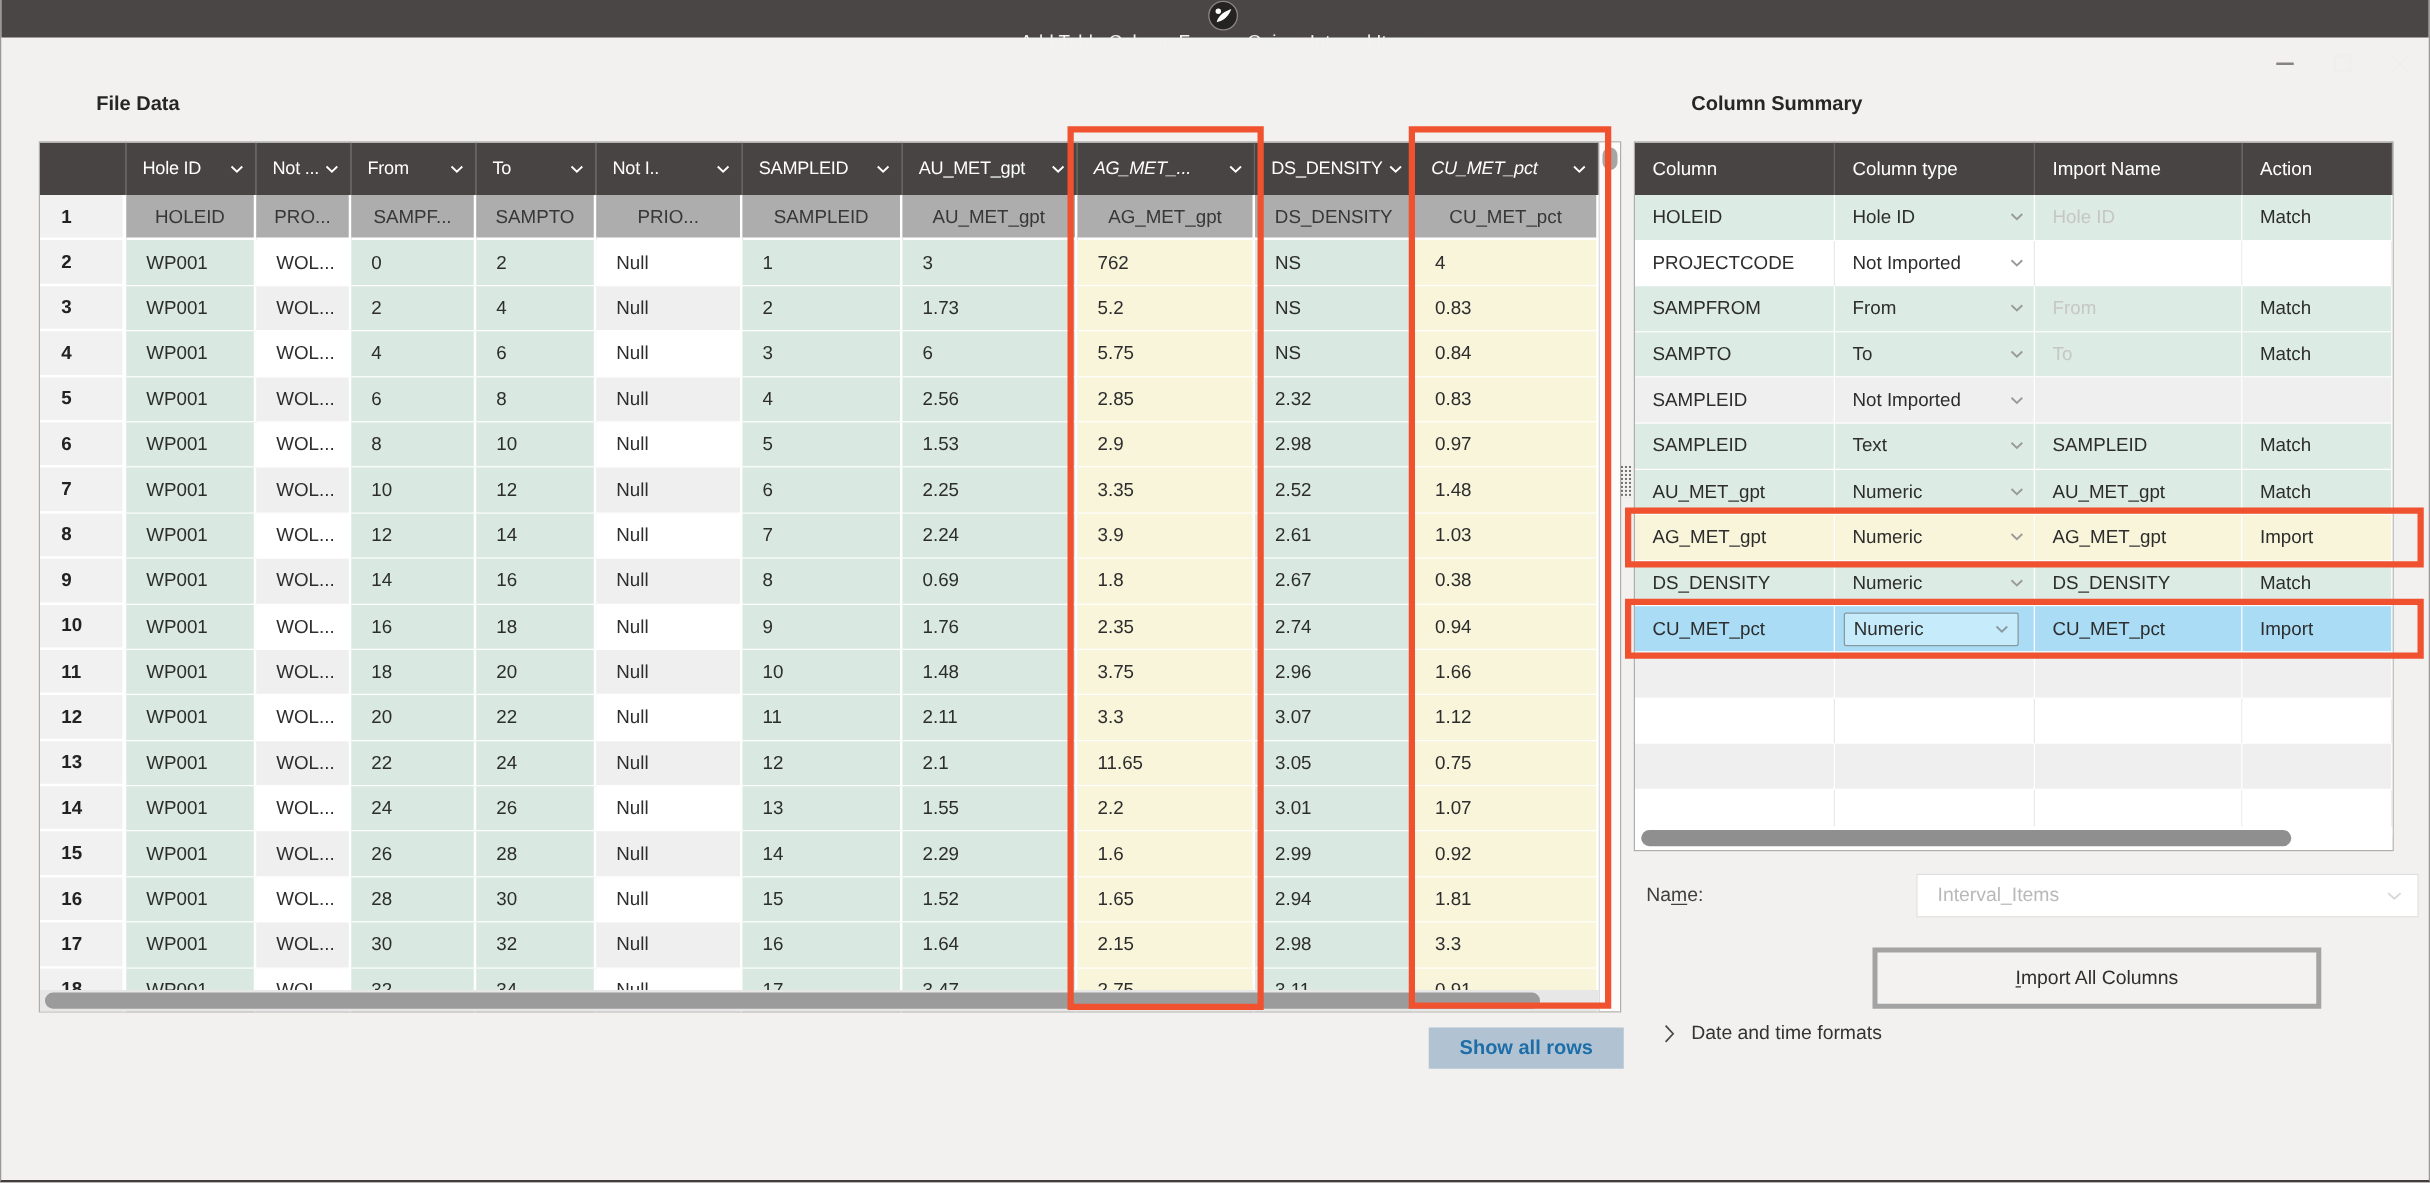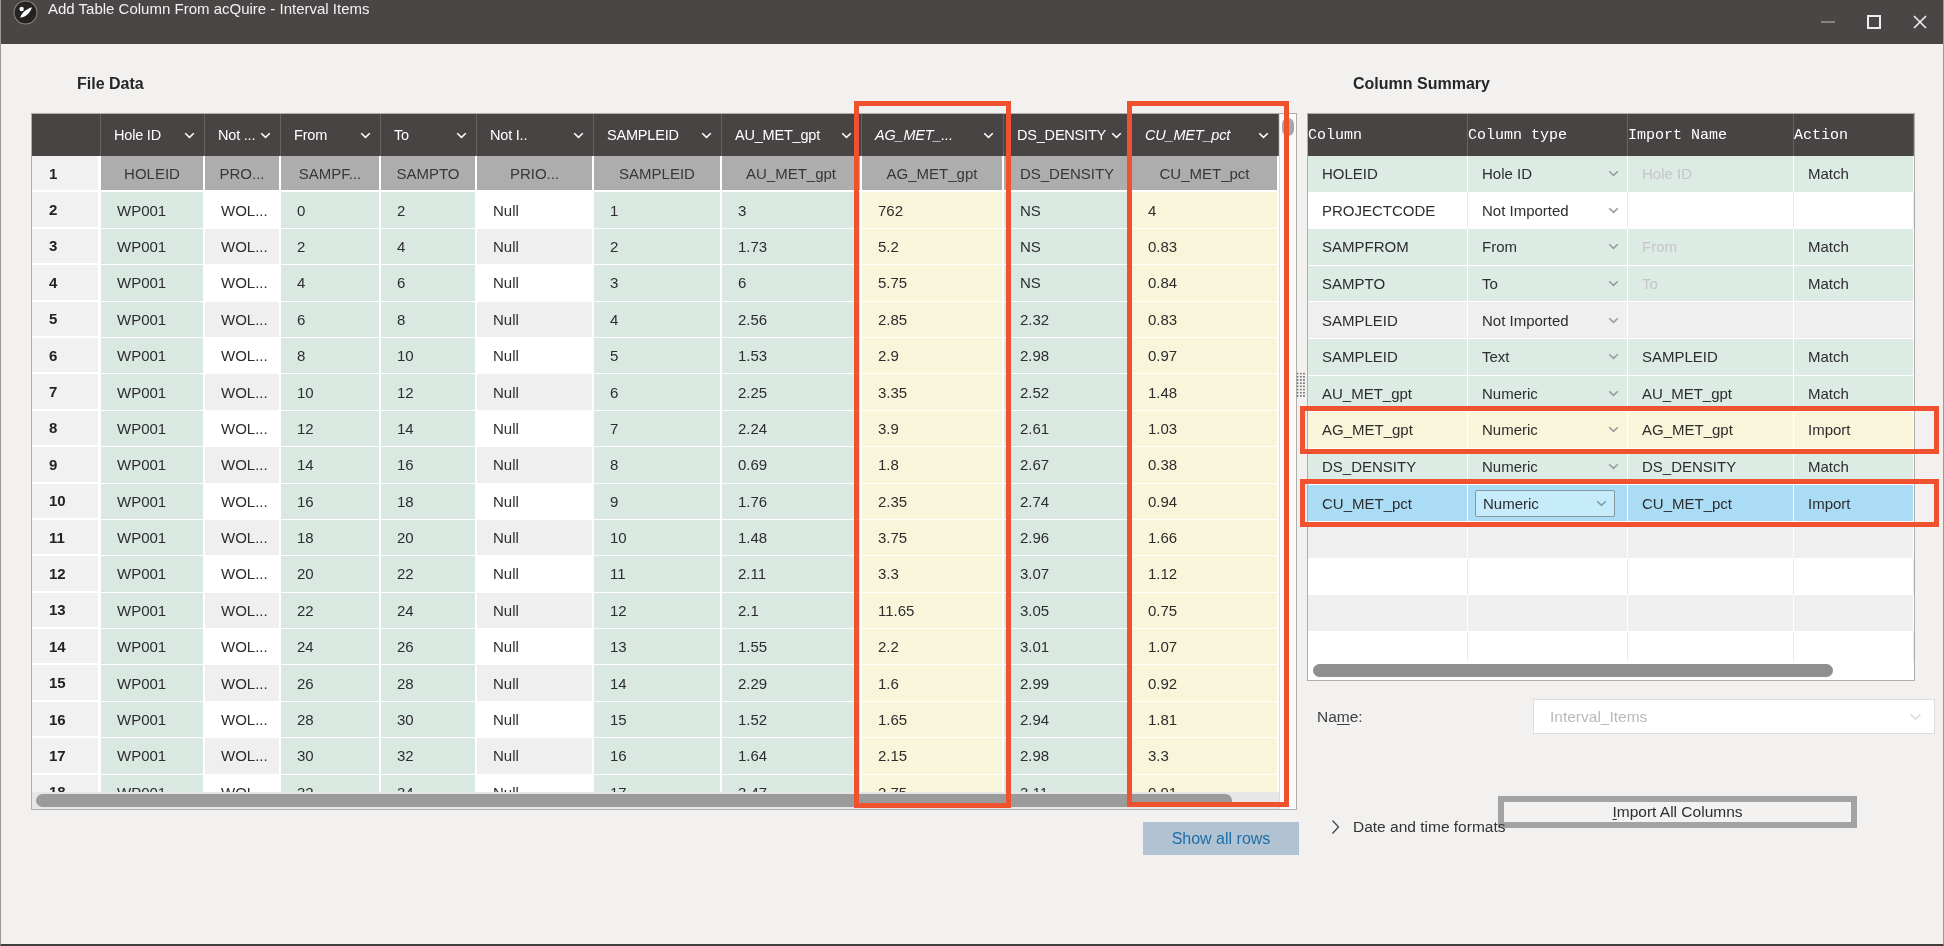--- a/index.html
+++ b/index.html
@@ -1,20 +1,20 @@
 <!DOCTYPE html>
 <html><head>
 <meta charset="utf-8">
 <style>
   html,body{margin:0;padding:0;background:#cfcfcf;font-family:"Liberation Sans","DejaVu Sans",sans-serif;}
   *{box-sizing:border-box;}
   .window{position:relative;width:1944px;height:946px;background:#f2f1f0;overflow:hidden;
           border-left:1px solid #9b9998;border-right:1px solid #9b9998;border-bottom:2px solid #413e3d;}
   
-  .titlebar{position:absolute;left:0;top:0;right:0;height:44px;background:#494645;display:flex;z-index:20;}
+  .titlebar{position:absolute;left:0;top:0;right:0;height:30px;background:#494645;display:flex;align-items:center;z-index:20;flex-direction:column;}
   .app-icon{margin-left:12px;width:25px;height:25px;flex:0 0 auto;}
   .title-text{color:#f2f2f2;font-size:15px;margin-left:10px;white-space:nowrap;}
   .win-controls{margin-left:auto;display:flex;height:100%;}
   .win-btn{width:46px;height:100%;display:flex;align-items:center;justify-content:center;background:transparent;border:none;cursor:default;}
   .min-glyph{width:14px;height:2px;background:#878382;}
   .max-glyph{width:14px;height:14px;border:2px solid #efefef;}
   
   .section-label{position:absolute;font-size:16px;font-weight:700;color:#262626;margin-left:46px;}
   #file-data-label{left:30px;top:75px;}
   #column-summary-label{left:1306px;top:75px;}
@@ -36,21 +36,21 @@
   .pgray{background:#efefef;}
   #file-vscroll{position:absolute;top:0;right:0;width:17px;height:100%;background:#fbfbfb;border-left:1px solid #dcdcdc;}
   #file-vthumb{position:absolute;top:4px;left:2px;width:12px;height:18px;border-radius:8px;background:#a6a6a6;}
   #file-hscroll{position:absolute;left:0;bottom:0;height:17px;right:17px;background:#e7e7e7;}
   #file-hthumb{position:absolute;left:4px;top:2px;width:1196px;height:13px;border-radius:7px;background:#9b9b9b;}
   
   #summary-table{position:absolute;left:1306px;top:113px;width:608px;height:568px;background:#fff;border:1px solid #b0aeac;overflow:hidden;}
   #summary-grid{position:absolute;left:0;top:0;display:grid;
                 grid-template-columns:160px 160px 166px 120px;
                 grid-template-rows:42px repeat(14,36.6px);}
-  .sh{background:#474443;color:#fff;font-size:15px;display:flex;align-items:center;border-right:1px solid #67635f;white-space:nowrap;font-family:Liberation Mono, monospace;}
+  .sh{background:#474443;color:#fff;font-size:15px;display:flex;align-items:center;padding-left:14px;border-right:1px solid #67635f;white-space:nowrap;}
   .scell{font-size:15px;color:#2d2d2d;display:flex;align-items:center;padding:0 8px 0 14px;white-space:nowrap;overflow:hidden;}
   .scell.type{justify-content:space-between;}
   .ghost{color:#c6c6c6;}
   .sgreen{background:#dcebe4;border-right:1px solid #fff;border-bottom:1px solid #fff;}
   .scream{background:#f8f5da;border-right:1px solid #fff;border-bottom:1px solid #fff;}
   .sblue{background:#aadcf5;border-right:1px solid #fff;border-bottom:1px solid #fff;}
   .swhite{background:#fff;border-right:1px solid #e9e9e9;border-bottom:1px solid #fff;}
   .sgray{background:#efefef;border-right:1px solid #fff;border-bottom:1px solid #fff;}
   .combo{flex:1;height:27px;border:1px solid #87989f;background:#c6ebfb;display:flex;align-items:center;
          justify-content:space-between;padding:0 7px;margin-right:4px;border-radius:2px;}
@@ -59,25 +59,25 @@
   .grip{position:absolute;left:1295px;top:372px;width:9px;height:26px;z-index:7;
         background-image:radial-gradient(#6f6f6f 1px,transparent 1.2px);background-size:3.2px 3.2px;}
   
   .hl-rect{position:absolute;border:5px solid #f0522f;pointer-events:none;z-index:6;}
   #hl-file-ag{left:853px;top:101px;width:157px;height:707px;}
   #hl-file-cu{left:1126px;top:101px;width:162px;height:706px;}
   #hl-sum-ag{left:1299px;top:406px;width:639px;height:48px;}
   #hl-sum-cu{left:1299px;top:479px;width:639px;height:48px;}
   
   #show-all-rows{position:absolute;left:1142px;top:822px;width:156px;height:33px;background:#b1c3d2;border:none;
-                 color:#1d6da8;font-size:16px;font-family:inherit;cursor:default;}
+                 color:#1d6da8;font-size:16px;font-family:inherit;cursor:default;font-weight:bold;}
   #name-label{position:absolute;left:1316px;top:708px;font-size:15.5px;color:#404040;}
   #name-combo{position:absolute;left:1500px;top:699px;width:402px;height:35px;background:#fff;border:1px solid #e0dedd;
               display:flex;align-items:center;justify-content:space-between;padding:0 12px 0 16px;font-size:15.5px;color:#b9b9b9;margin-left:32px;}
-  #import-all{position:absolute;left:1497px;top:796px;width:359px;height:32px;background:#f3f2f1;border:6px solid #a3a3a3;
+  #import-all{position:absolute;left:1497px;top:758px;width:359px;height:49px;background:#f3f2f1;border:4px solid #a3a3a3;
               font-size:15.5px;color:#2e2e2e;font-family:inherit;cursor:default;}
   #datetime-expander{position:absolute;left:1330px;top:818px;display:flex;align-items:center;gap:13px;font-size:15.5px;color:#333;cursor:default;}
   #cancel-btn{position:absolute;left:1548px;top:867px;width:167px;height:46px;background:#fff;border:2px solid #1e5a7c;
               color:#1e5a7c;font-size:16px;font-family:inherit;cursor:default;}
   #finish-btn{position:absolute;left:1748px;top:867px;width:164px;height:46px;background:#1e5a7c;border:none;
               color:#fff;font-size:16px;font-family:inherit;cursor:default;}
   u{text-underline-offset:2px;}
 </style>
 </head>
 <body>

